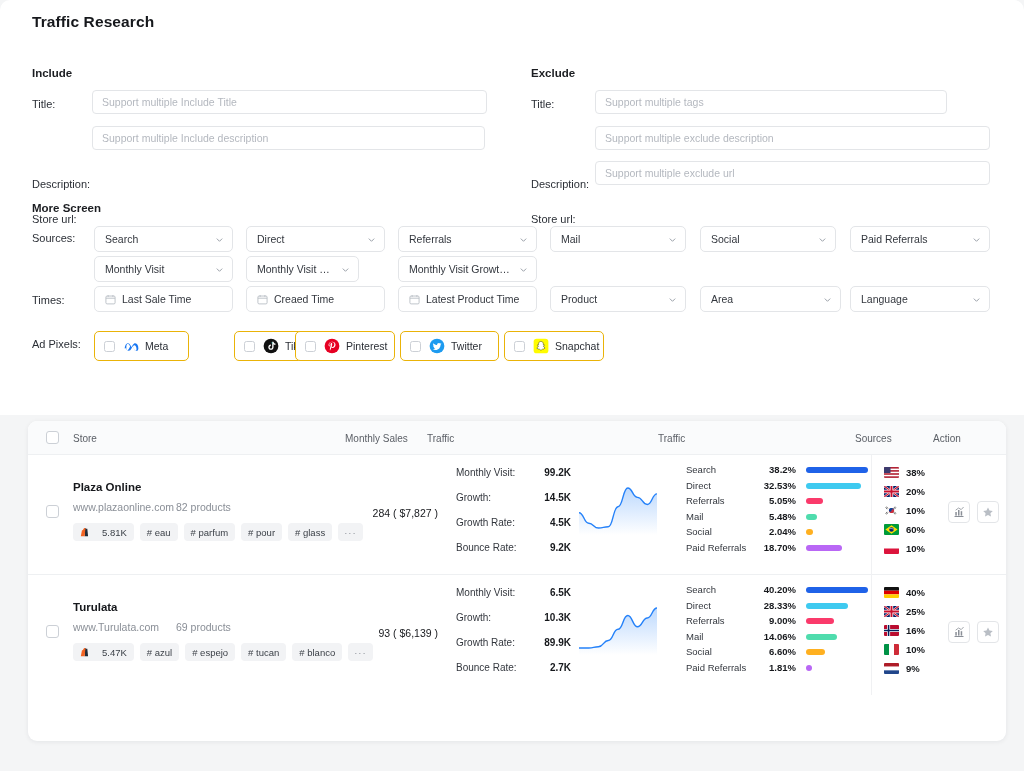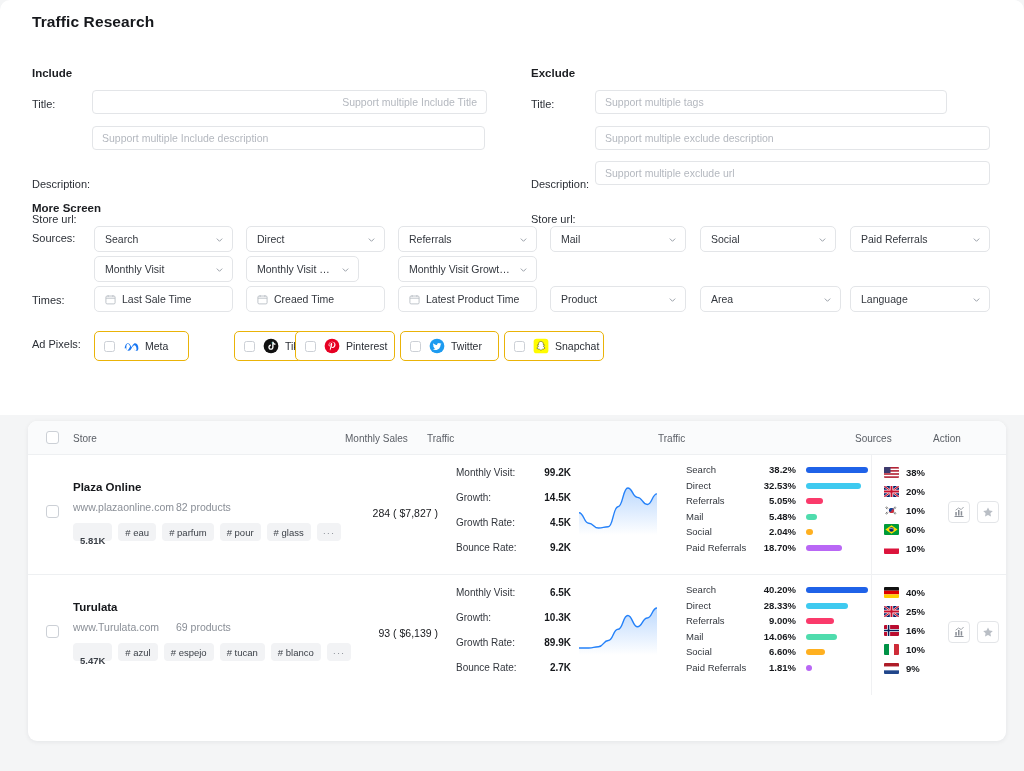--- a/index.html
+++ b/index.html
@@ -128,21 +128,21 @@
   }
   .store-prod {
     position: absolute; left: 148px; top: 46px; font-size: 10.5px; color: #8a8f97;
   }
   .tags { position: absolute; left: 45px; top: 68px; display: flex; gap: 6px; align-items: center; }
   .tag {
     height: 18px; background: #f2f3f5; border-radius: 4px;
     display: flex; align-items: center; padding: 0 7px;
     font-size: 9.5px; color: #3c4148; white-space: nowrap;
   }
-  .tag.cnt { gap: 12px; font-weight: bold; flex-direction: column; }
+  .tag.cnt { gap: 12px; font-weight: normal; }
   .tag.more { padding: 0 6px; color: #8a8f97; letter-spacing: 1px; }
   .shopify { width: 10px; height: 10px; display: block; }
 
   .sales {
     position: absolute; left: 300px; width: 110px; top: 52px;
     text-align: right; font-size: 10.5px; color: #16181c;
   }
 
   
   .metrics { position: absolute; left: 428px; top: 12px; width: 115px; }
@@ -182,21 +182,21 @@
 
   <div class="top-card">
     <div class="page-title">Traffic Research</div>
   </div>
 
   <div class="filter-card">
     <div class="sec-head" style="left:32px;top:21px">Include</div>
     <div class="sec-head" style="left:531px;top:21px">Exclude</div>
 
     <div class="flabel" style="left:32px;top:52px">Title:</div>
-    <input class="tinput" style="left: 92px; top: 44px; width: 395px; text-align: right;" placeholder="Support multiple Include Title">
+    <input class="tinput" style="left: 92px; top: 44px; width: 395px;" placeholder="Support multiple Include Title">
     <div class="flabel" style="left:32px;top:132px">Description:</div>
     <input class="tinput" style="left: 92px; top: 80px; width: 393px;" placeholder="Support multiple Include description">
     <div class="flabel" style="left:32px;top:167px">Store url:</div>
 
     <div class="flabel" style="left:531px;top:52px">Title:</div>
     <input class="tinput" style="left: 595px; top: 44px; width: 352px;" placeholder="Support multiple tags">
     <div class="flabel" style="left:531px;top:132px">Description:</div>
     <input class="tinput" style="left: 595px; top: 80px; width: 395px;" placeholder="Support multiple exclude description">
     <div class="flabel" style="left:531px;top:167px">Store url:</div>
     <input class="tinput" style="left: 595px; top: 115px; width: 395px;" placeholder="Support multiple exclude url">

